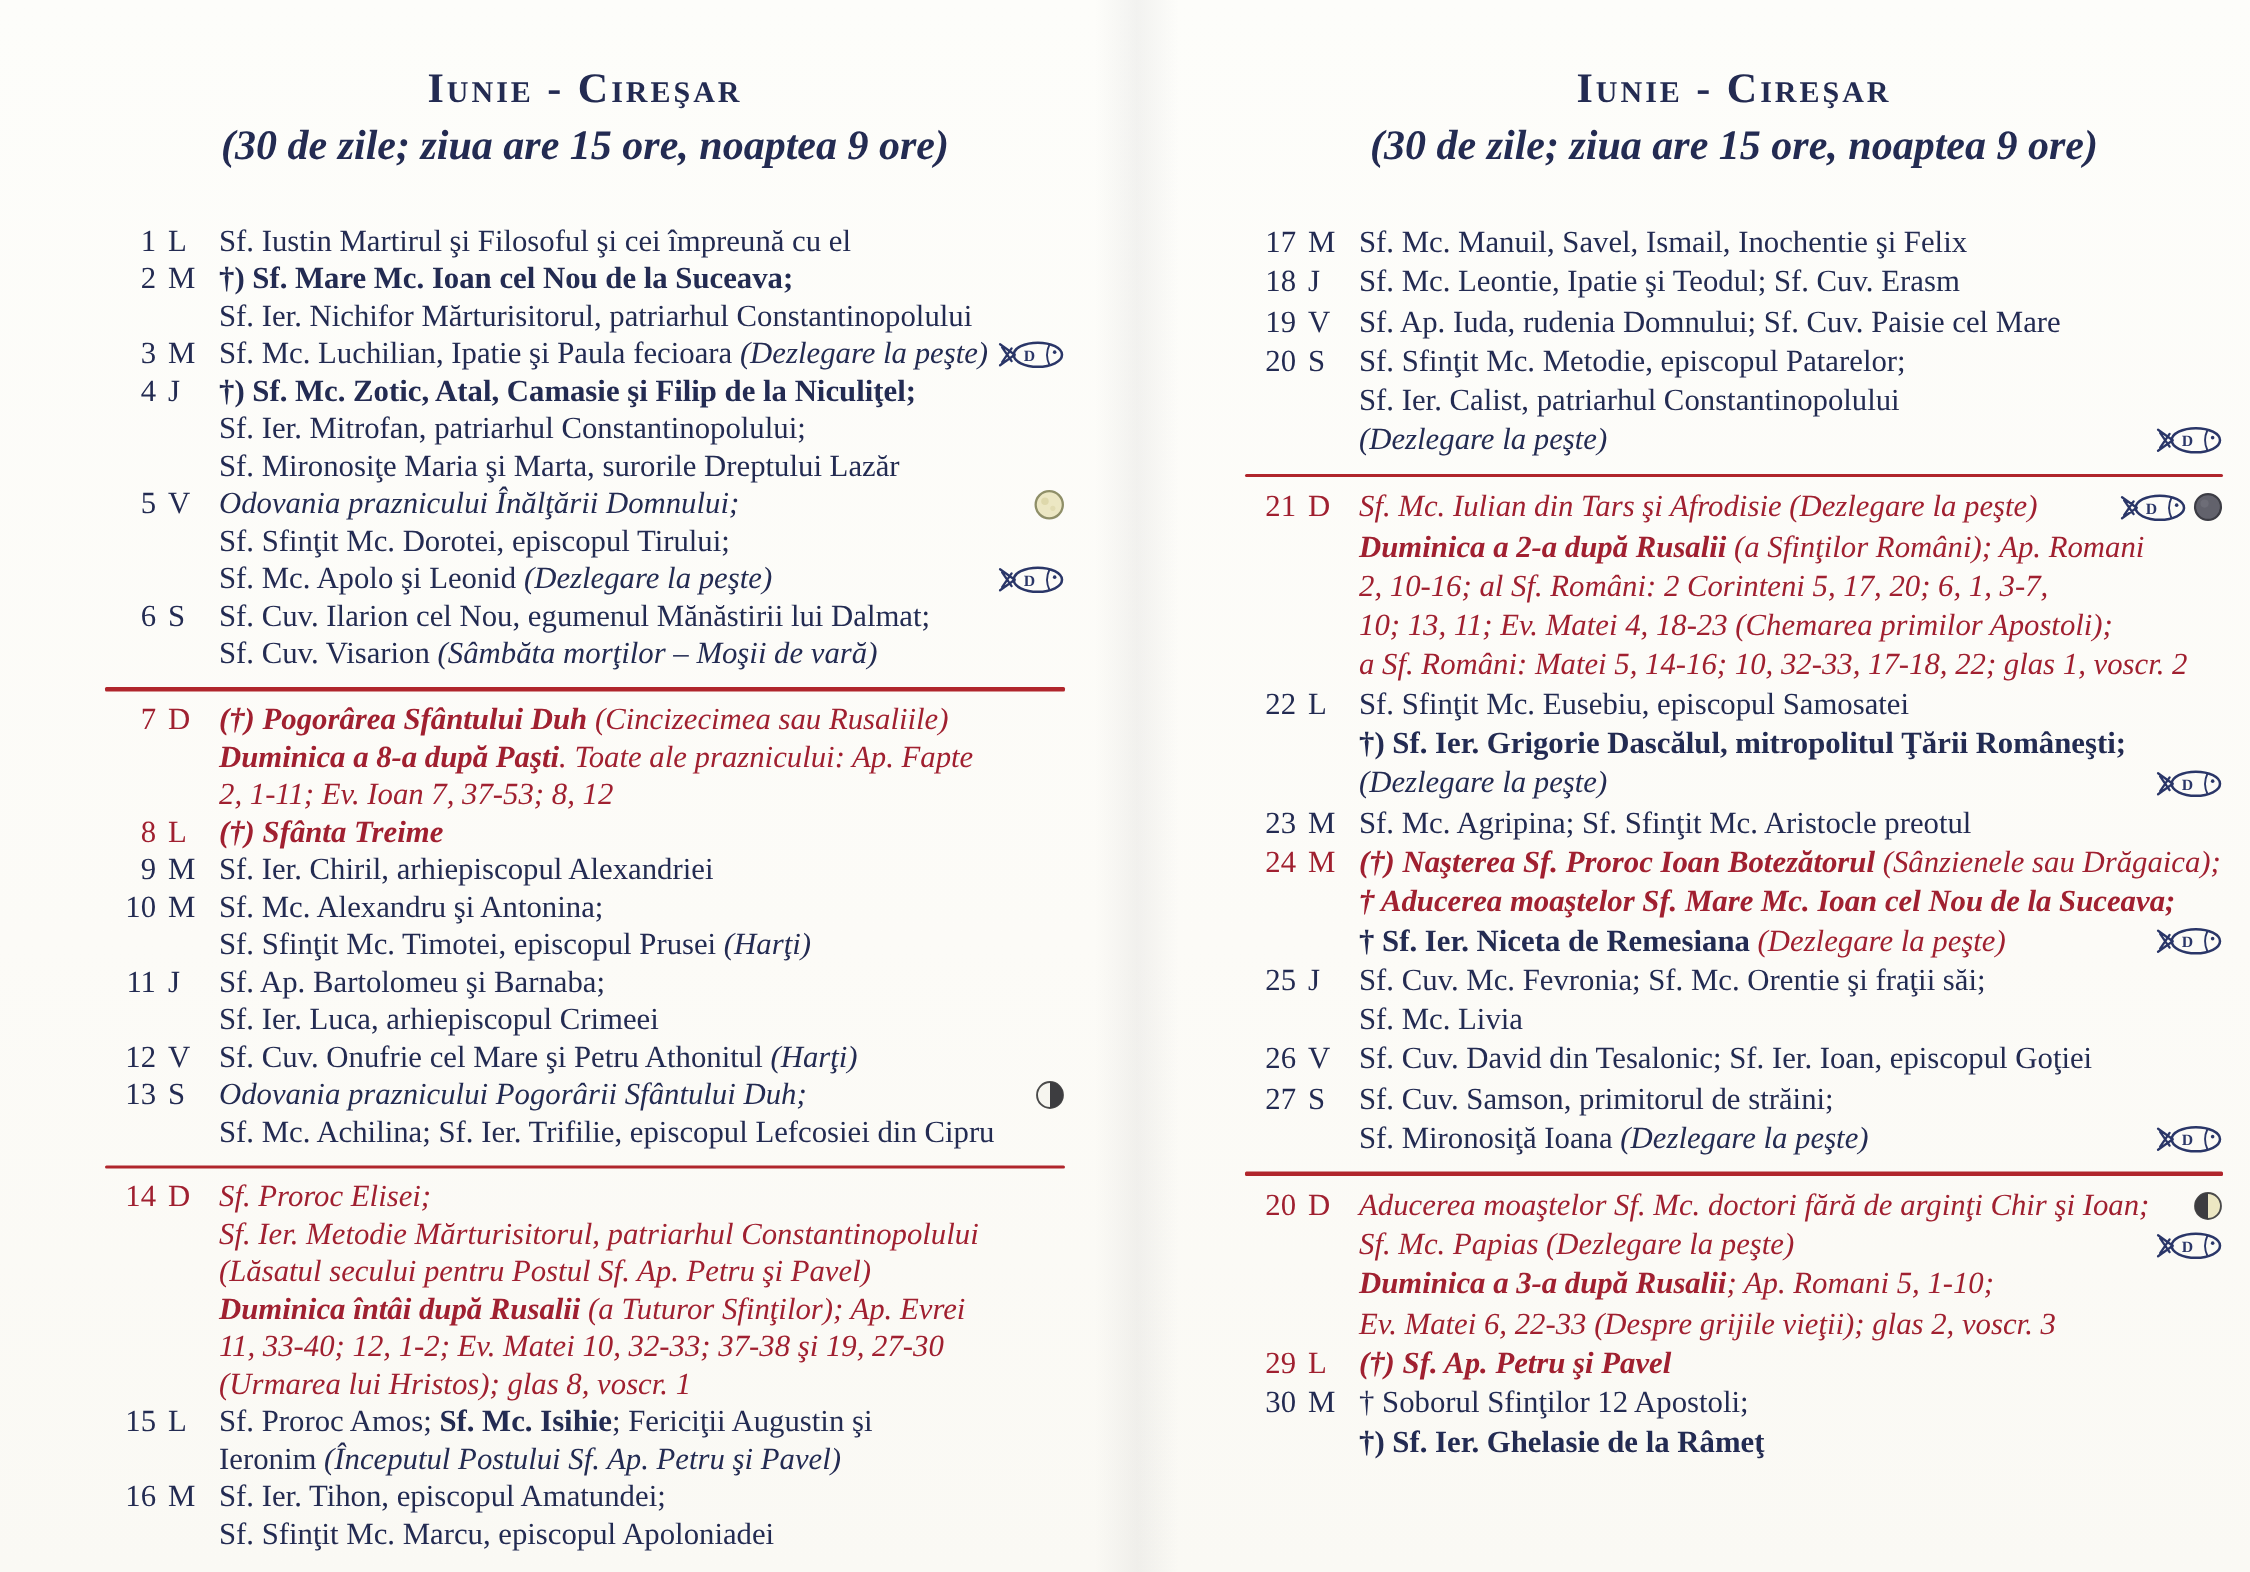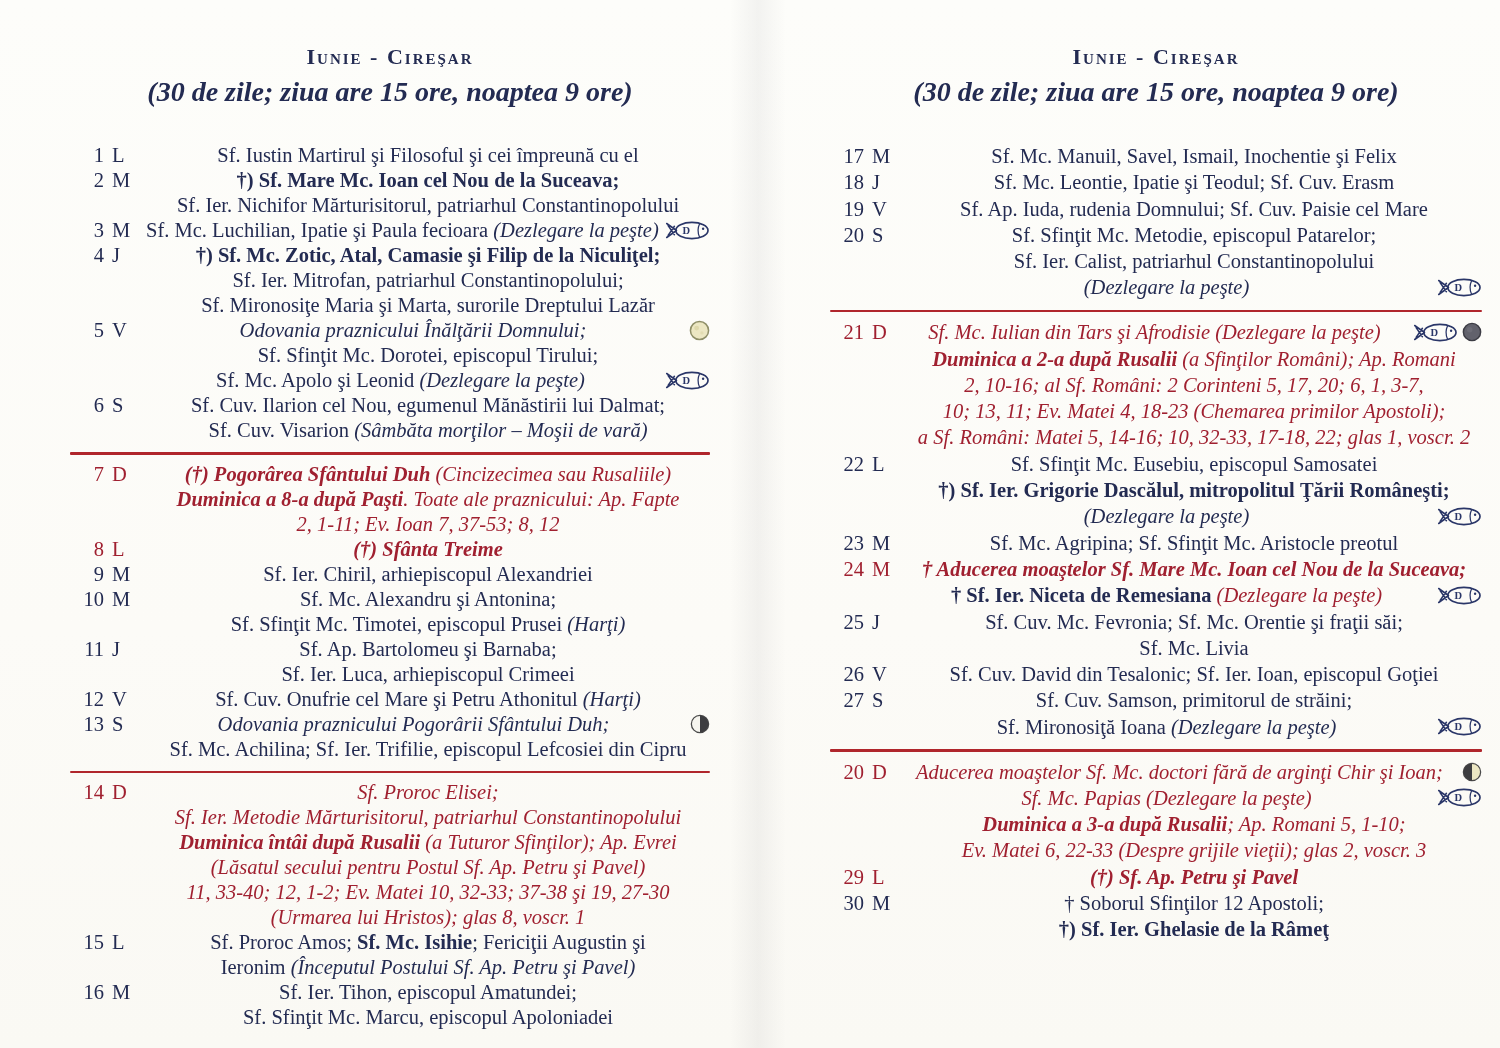--- a/index.html
+++ b/index.html
@@ -10,29 +10,29 @@
   html,body{margin:0;padding:0;}
   body{width:1500px;height:1048px;background:#f3f2ee;font-family:"Liberation Serif",serif;}
   .sheet{position:relative;width:1500px;height:1048px;overflow:hidden;
          background:linear-gradient(180deg,#fdfdfa 0%,#fcfbf7 60%,#faf9f4 100%);color:var(--navy);}
   .gutter{position:absolute;left:730px;top:0;width:56px;height:100%;
           background:linear-gradient(90deg,rgba(70,70,80,0) 0%,rgba(70,70,80,0.06) 50%,rgba(70,70,80,0) 100%);}
   .page{position:absolute;top:44px;}
   .page-left{left:70px;width:640px;--lh:25px;}
   .page-right{left:830px;width:652px;--lh:26.3px;}
   .hdr{text-align:center;}
-  .title{font-variant:small-caps;font-weight:bold;font-size:22px;letter-spacing:2px;color:var(--navy);}
+  .title{font-variant:small-caps;font-weight:bold;font-size:28px;letter-spacing:2px;color:var(--navy);}
   .subtitle{font-style:italic;font-size:28px;margin-top:6px;color:var(--navy);font-weight:bold;}
   .entries{margin-top:35px;}
   .entry{display:flex;align-items:flex-start;}
   .day{flex:0 0 76px;display:flex;font-size:20.5px;line-height:var(--lh);}
   .day-num{width:34px;text-align:right;}
   .day-letter{margin-left:8px;}
   .day.red{color:var(--red);}
-  .lines{flex:1;min-width:0;text-align:center;}
+  .lines{flex:1;min-width:0;}
   .line{display:flex;align-items:center;line-height:var(--lh);height:var(--lh);white-space:nowrap;font-size:20.5px;}
   .txt{flex:1;min-width:0;}
   .seg{color:var(--navy);}
   .seg.b{font-weight:bold;margin-top:24px;}
   .seg.i{font-style:italic;}
   .seg.red{color:var(--red);font-style:italic;}
   .licon{flex:0 0 auto;margin-left:9px;display:inline-flex;align-items:center;color:#2a3668;}
   .licon + .licon{margin-left:4px;}
   .rule{height:2.5px;background:var(--rule);margin:9px 0 7px;border-radius:1px;}
 </style>
@@ -263,24 +263,24 @@
             <span class="day-letter">D</span>
           </div>
           <div class="lines">
             <div class="line">
               <span class="txt"><span class="seg red">Sf. Proroc Elisei;</span></span>
             </div>
             <div class="line">
               <span class="txt"><span class="seg red">Sf. Ier. Metodie Mărturisitorul, patriarhul Constantinopolului</span></span>
             </div>
             <div class="line">
+              <span class="txt"><span class="seg i red">(Lăsatul secului pentru Postul Sf. Ap. Petru şi Pavel)</span></span>
+            </div>
+            <div class="line">
               <span class="txt"><span class="seg b red">Duminica întâi după Rusalii </span><span class="seg i red">(a Tuturor Sfinţilor)</span><span class="seg red">; Ap. Evrei</span></span>
-            </div>
-            <div class="line">
-              <span class="txt"><span class="seg i red">(Lăsatul secului pentru Postul Sf. Ap. Petru şi Pavel)</span></span>
             </div>
             <div class="line">
               <span class="txt"><span class="seg red">11, 33-40; 12, 1-2; Ev. Matei 10, 32-33; 37-38 şi 19, 27-30</span></span>
             </div>
             <div class="line">
               <span class="txt"><span class="seg i red">(Urmarea lui Hristos)</span><span class="seg red">; glas 8, voscr. 1</span></span>
             </div>
           </div>
         </div>
         <div class="entry">
@@ -455,20 +455,23 @@
             </div>
           </div>
         </div>
         <div class="entry">
           <div class="day red">
             <span class="day-num">24</span>
             <span class="day-letter">M</span>
           </div>
           <div class="lines">
             <div class="line">
+              <span class="txt"><span class="seg b red">(†) Naşterea Sf. Proroc Ioan Botezătorul </span><span class="seg i red">(Sânzienele sau Drăgaica);</span></span>
+            </div>
+            <div class="line">
               <span class="txt"><span class="seg b red">† Aducerea moaştelor Sf. Mare Mc. Ioan cel Nou de la Suceava;</span></span>
             </div>
             <div class="line">
               <span class="txt"><span class="seg b">† Sf. Ier. Niceta de Remesiana </span><span class="seg i red">(Dezlegare la peşte)</span></span>
               <span class="licon">
                 <svg viewBox="0 0 64 30" width="46" height="21">
                   <path d="M17 15 L3 5 M17 15 L3 25 M5 8 L14 21 M5 22 L14 9" fill="none" stroke="currentColor" stroke-width="2.2" stroke-linecap="round"></path>
                   <ellipse cx="39" cy="15" rx="23" ry="11.5" fill="none" stroke="currentColor" stroke-width="2.4"></ellipse>
                   <path d="M50 5.5 Q45.5 15 50 24.5" fill="none" stroke="currentColor" stroke-width="1.8"></path>
                   <circle cx="55" cy="12.5" r="1.7" fill="currentColor"></circle>

